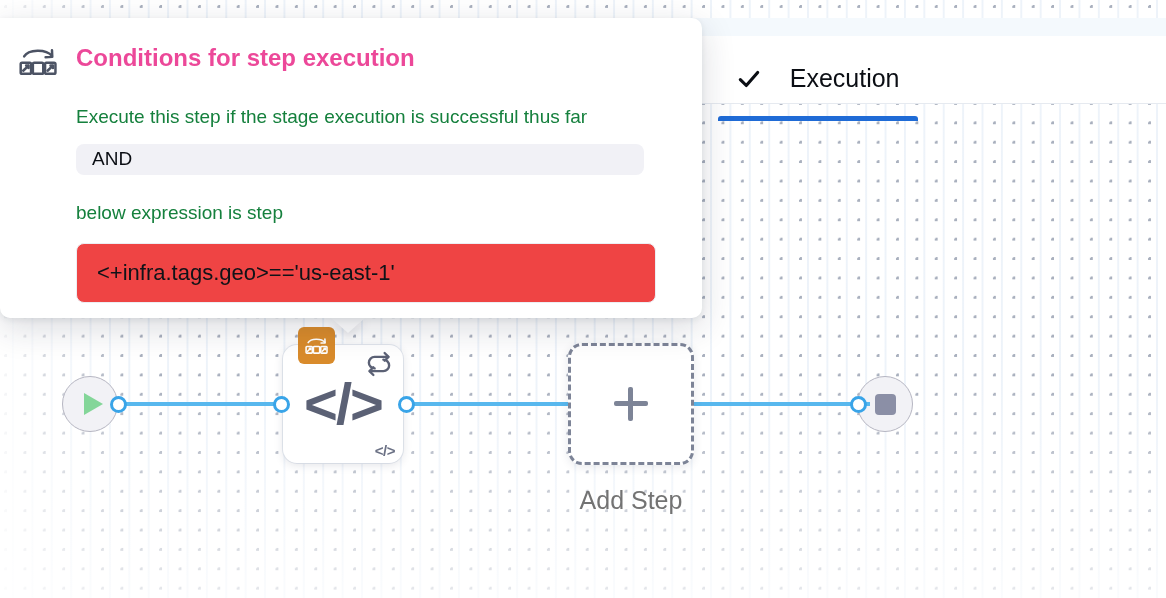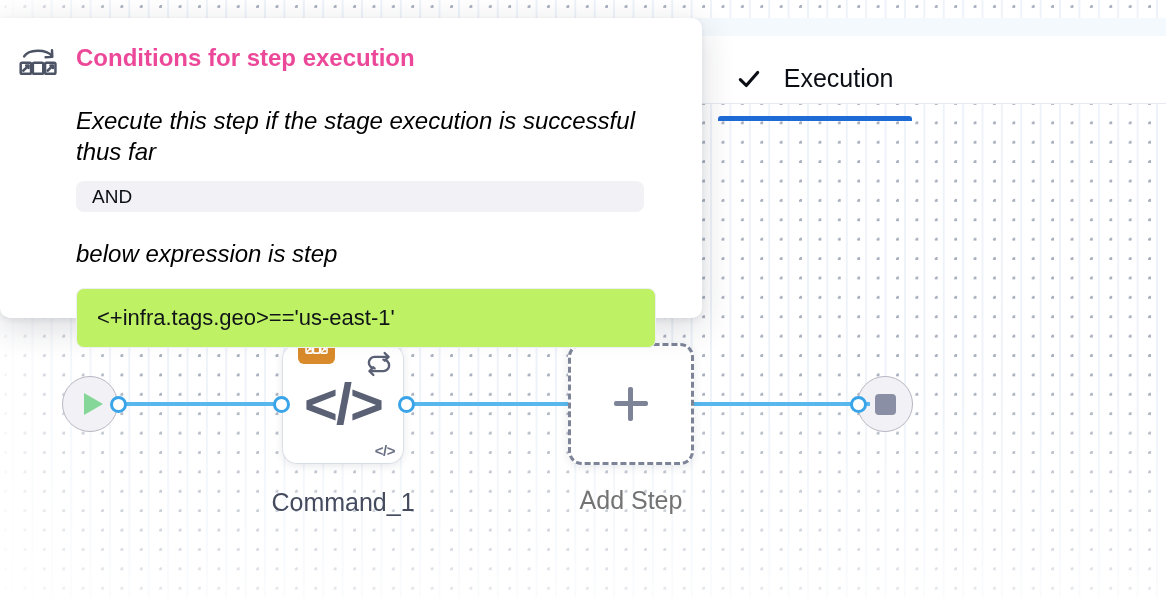--- a/index.html
+++ b/index.html
@@ -59,21 +59,21 @@
     height: 85px;
     display: flex;
     align-items: center;
     gap: 0px;
   }
   .tab {
     position: relative;
     height: 85px;
     display: flex;
     align-items: center;
-    gap: 22px;
+    gap: 28px;
     padding: 0 28px;
     font-size: 25px;
     color: #0b0e14;
     cursor: pointer;
     white-space: nowrap;
   }
   .tab .tick {
     width: 26px; height: 26px;
     display: inline-flex;
     align-items: center;
@@ -244,45 +244,44 @@
   .popup-title {
     font-size: 24px;
     font-weight: 700;
     color: #ec4899;
     line-height: 1.25;
     padding-top: 3px;
   }
 
   .popup-body { padding-left: 60px; }
   .popup-text {
-    font-size: 24px;
-    color: #000000;
+    font-size: 19px;
+    color: #15803d;
     margin-top: 25px;
     line-height: 1.3;
-    font-style: italic;
   }
   .popup-text.second { margin-top: 26px; }
 
   .cond-pill {
     margin-top: 14px;
     height: 31px;
     background: #f1f1f6;
     border-radius: 8px;
     display: flex;
     align-items: center;
     padding: 0 16px;
     font-size: 19px;
     color: #0b0e14;
     width: 568px;
   }
 
   .expr-box {
     margin-top: 18px;
     height: 60px;
-    background: #bef264;
+    background: #ef4444;
     border: 1px solid #eceef3;
     border-radius: 8px;
     display: flex;
     align-items: center;
     padding: 0 20px;
     font-size: 22px;
     color: #101318;
     width: 580px;
   }
 </style>
@@ -346,21 +345,20 @@
       </svg>
     </div>
 
     <div class="node-code-glyph">&lt;/&gt;</div>
 
     <div class="node-mini-code">&lt;/&gt;</div>
   </div>
   <div class="port" style="left:273px; top:396px;"></div>
   <div class="port" style="left:398px; top:396px;"></div>
 
-  <div class="node-label label-command">Command_1</div>
 
   <div class="add-step">
     <div class="plus"></div>
   </div>
   <div class="node-label label-addstep">Add Step</div>
 
   <div class="node-end">
     <div class="stop-sq"></div>
   </div>
   <div class="port" style="left:850px; top:396px;"></div>

